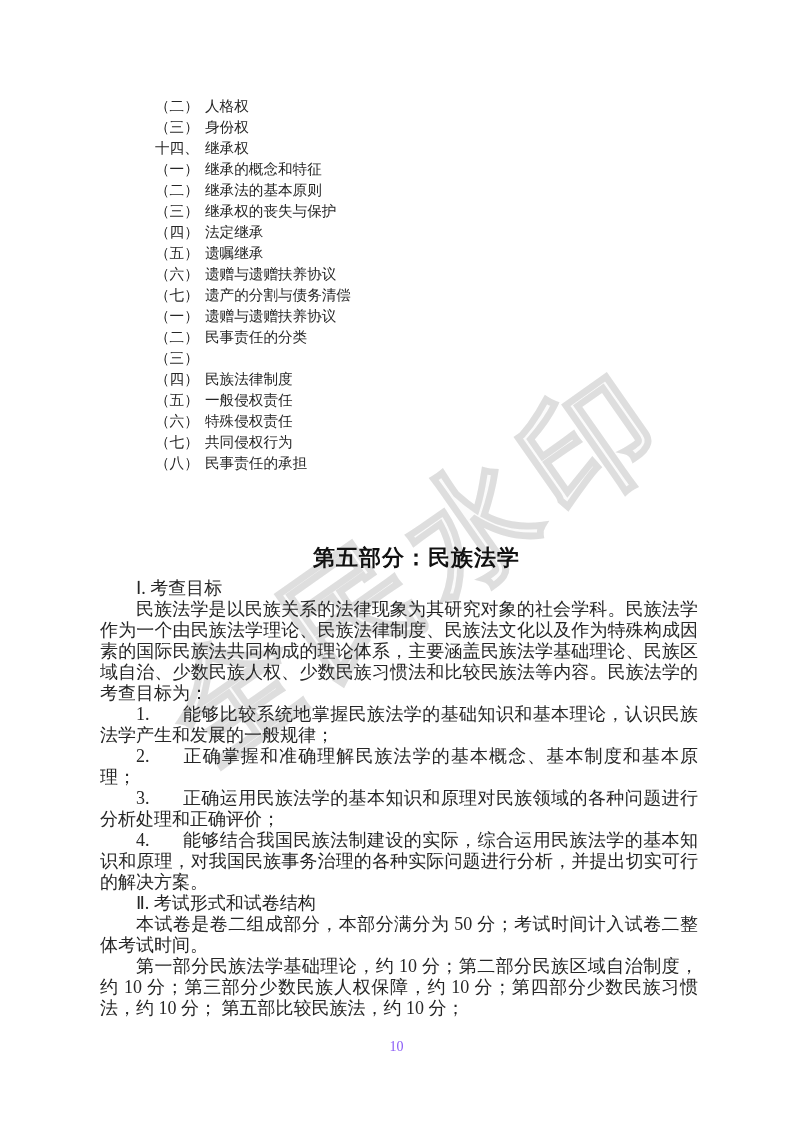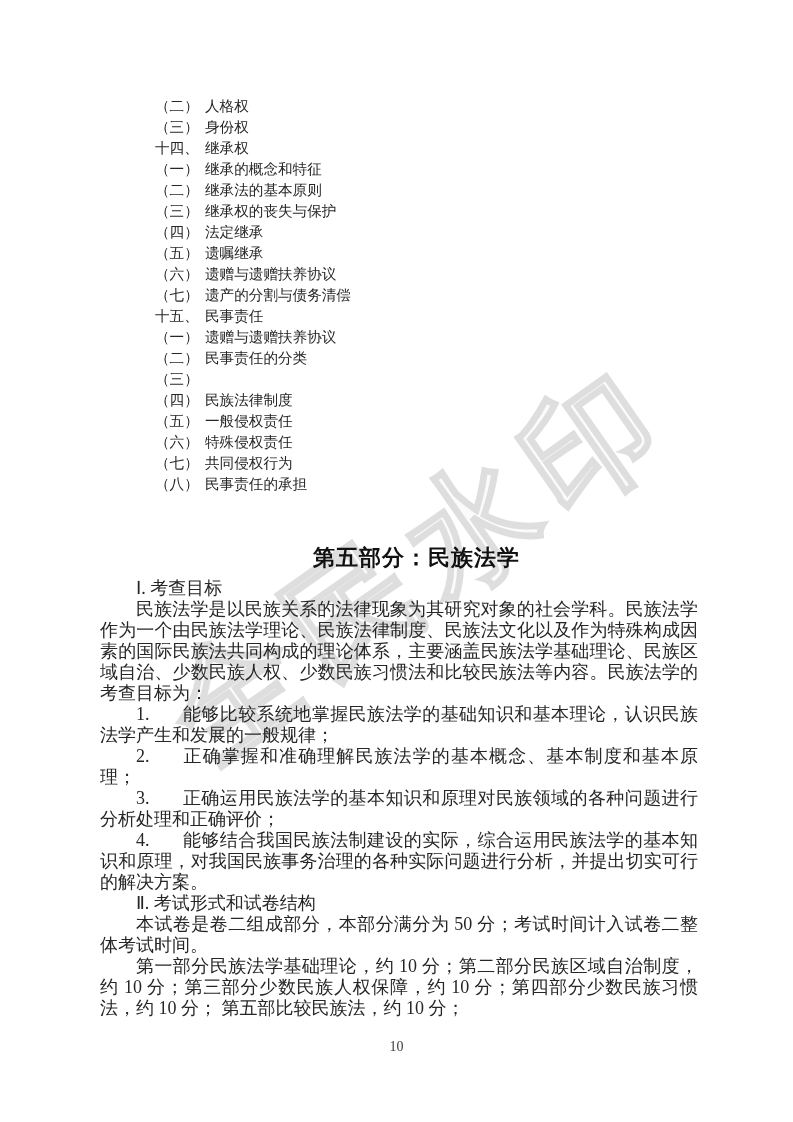--- a/index.html
+++ b/index.html
@@ -70,21 +70,21 @@
   .body p { margin: 0; text-indent: 2em; }
   .body .num { margin-right: 33px; }
 
   .pagenum {
     position: absolute;
     left: 0;
     top: 1039px;
     width: 100%;
     text-align: center;
     font-size: 14px;
-    color: #404040;
+    color: #8b5cf6;
   }
 </style>
 </head>
 <body>
 
 <div class="page">
 
   <div class="watermark">全民水印</div>
 
   <div class="content">
@@ -134,24 +134,20 @@
         <div class="outline-row">
           <span class="outline-label">（六）</span>
           <span class="outline-text">遗赠与遗赠扶养协议</span>
         </div>
 
         <div class="outline-row">
           <span class="outline-label">（七）</span>
           <span class="outline-text">遗产的分割与债务清偿</span>
         </div>
 
-        <div class="outline-row">
-          <span class="outline-label">十五、</span>
-          <span class="outline-text">民事责任</span>
-        </div>
 
         <div class="outline-row">
           <span class="outline-label">（一）</span>
           <span class="outline-text">遗赠与遗赠扶养协议</span>
         </div>
 
         <div class="outline-row">
           <span class="outline-label">（二）</span>
           <span class="outline-text">民事责任的分类</span>
         </div>

